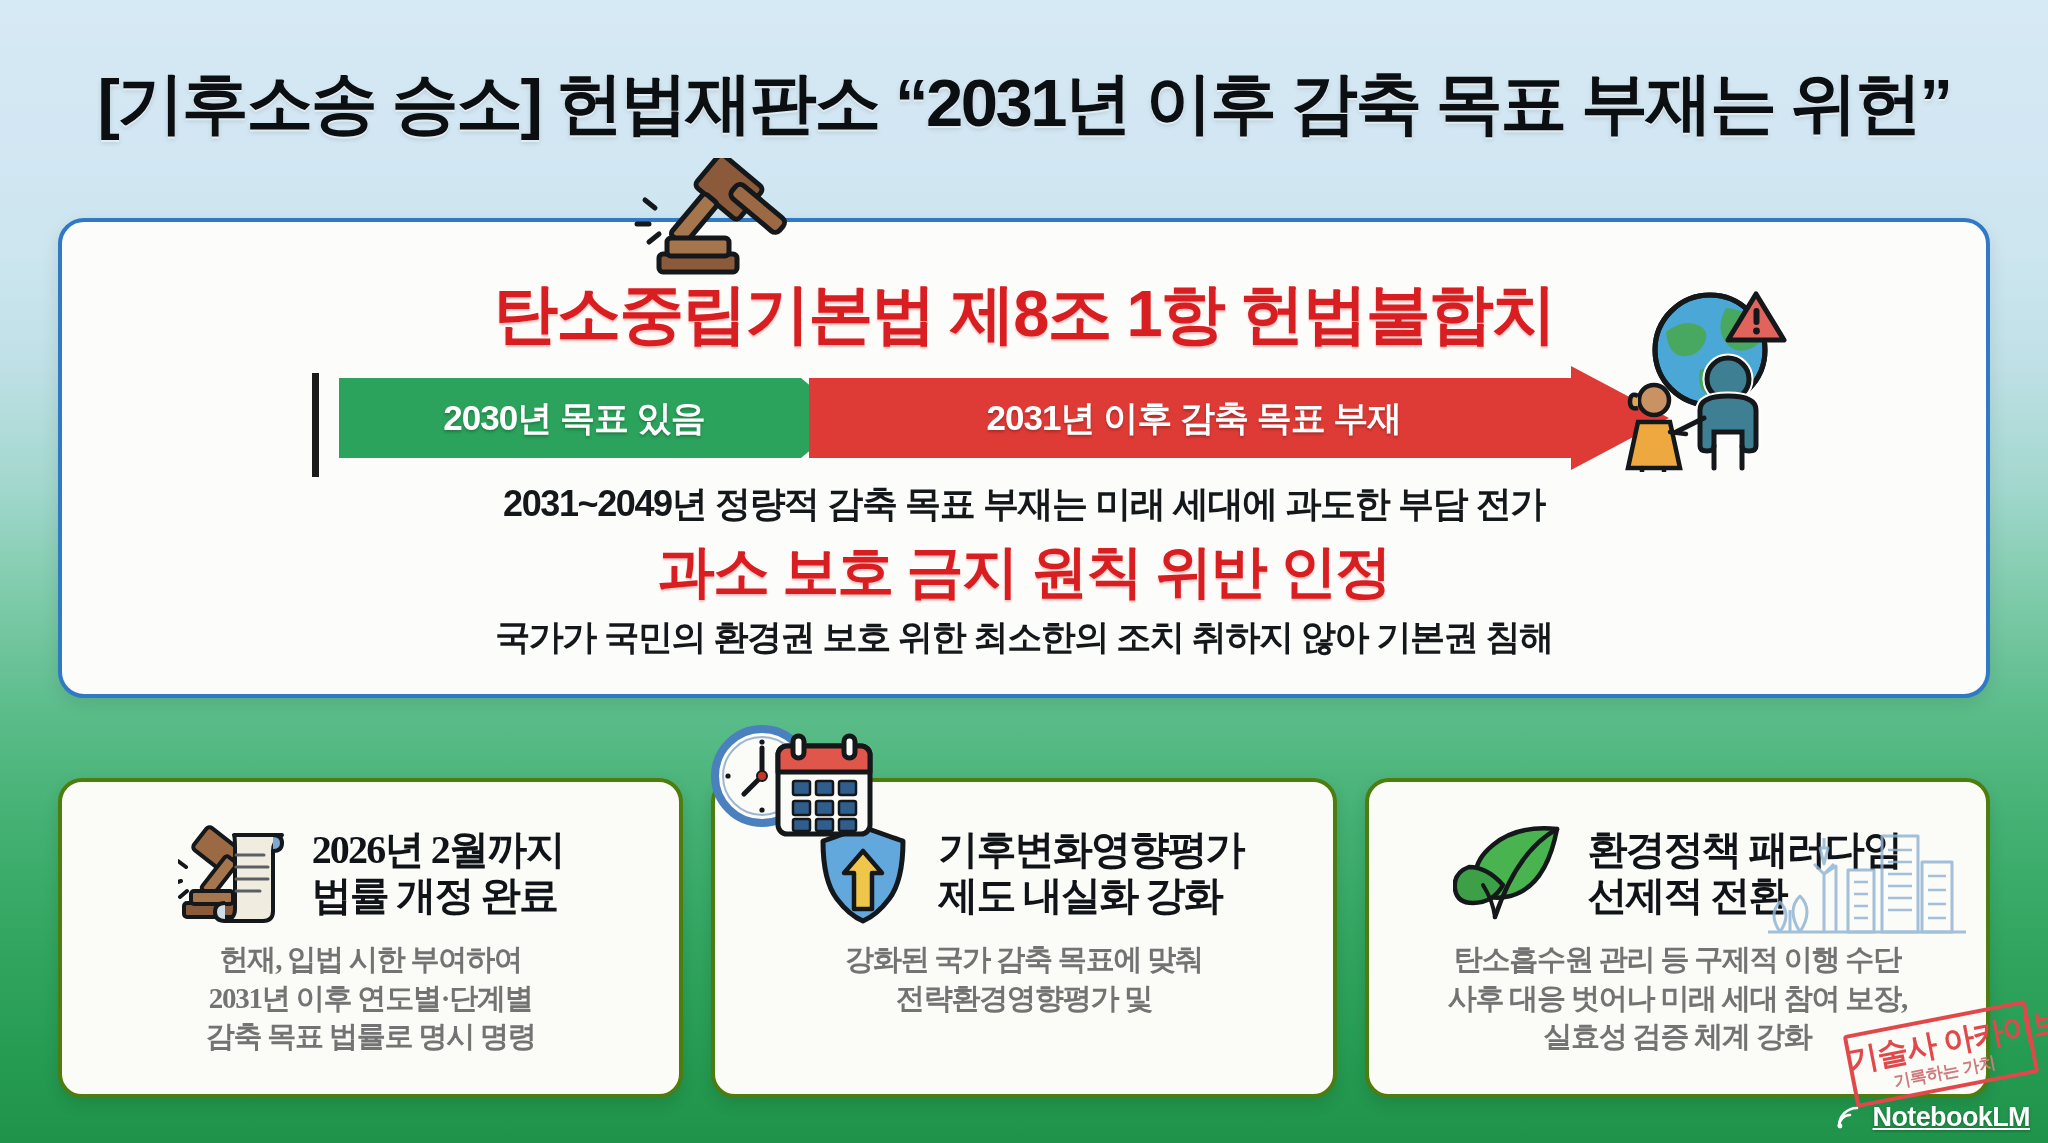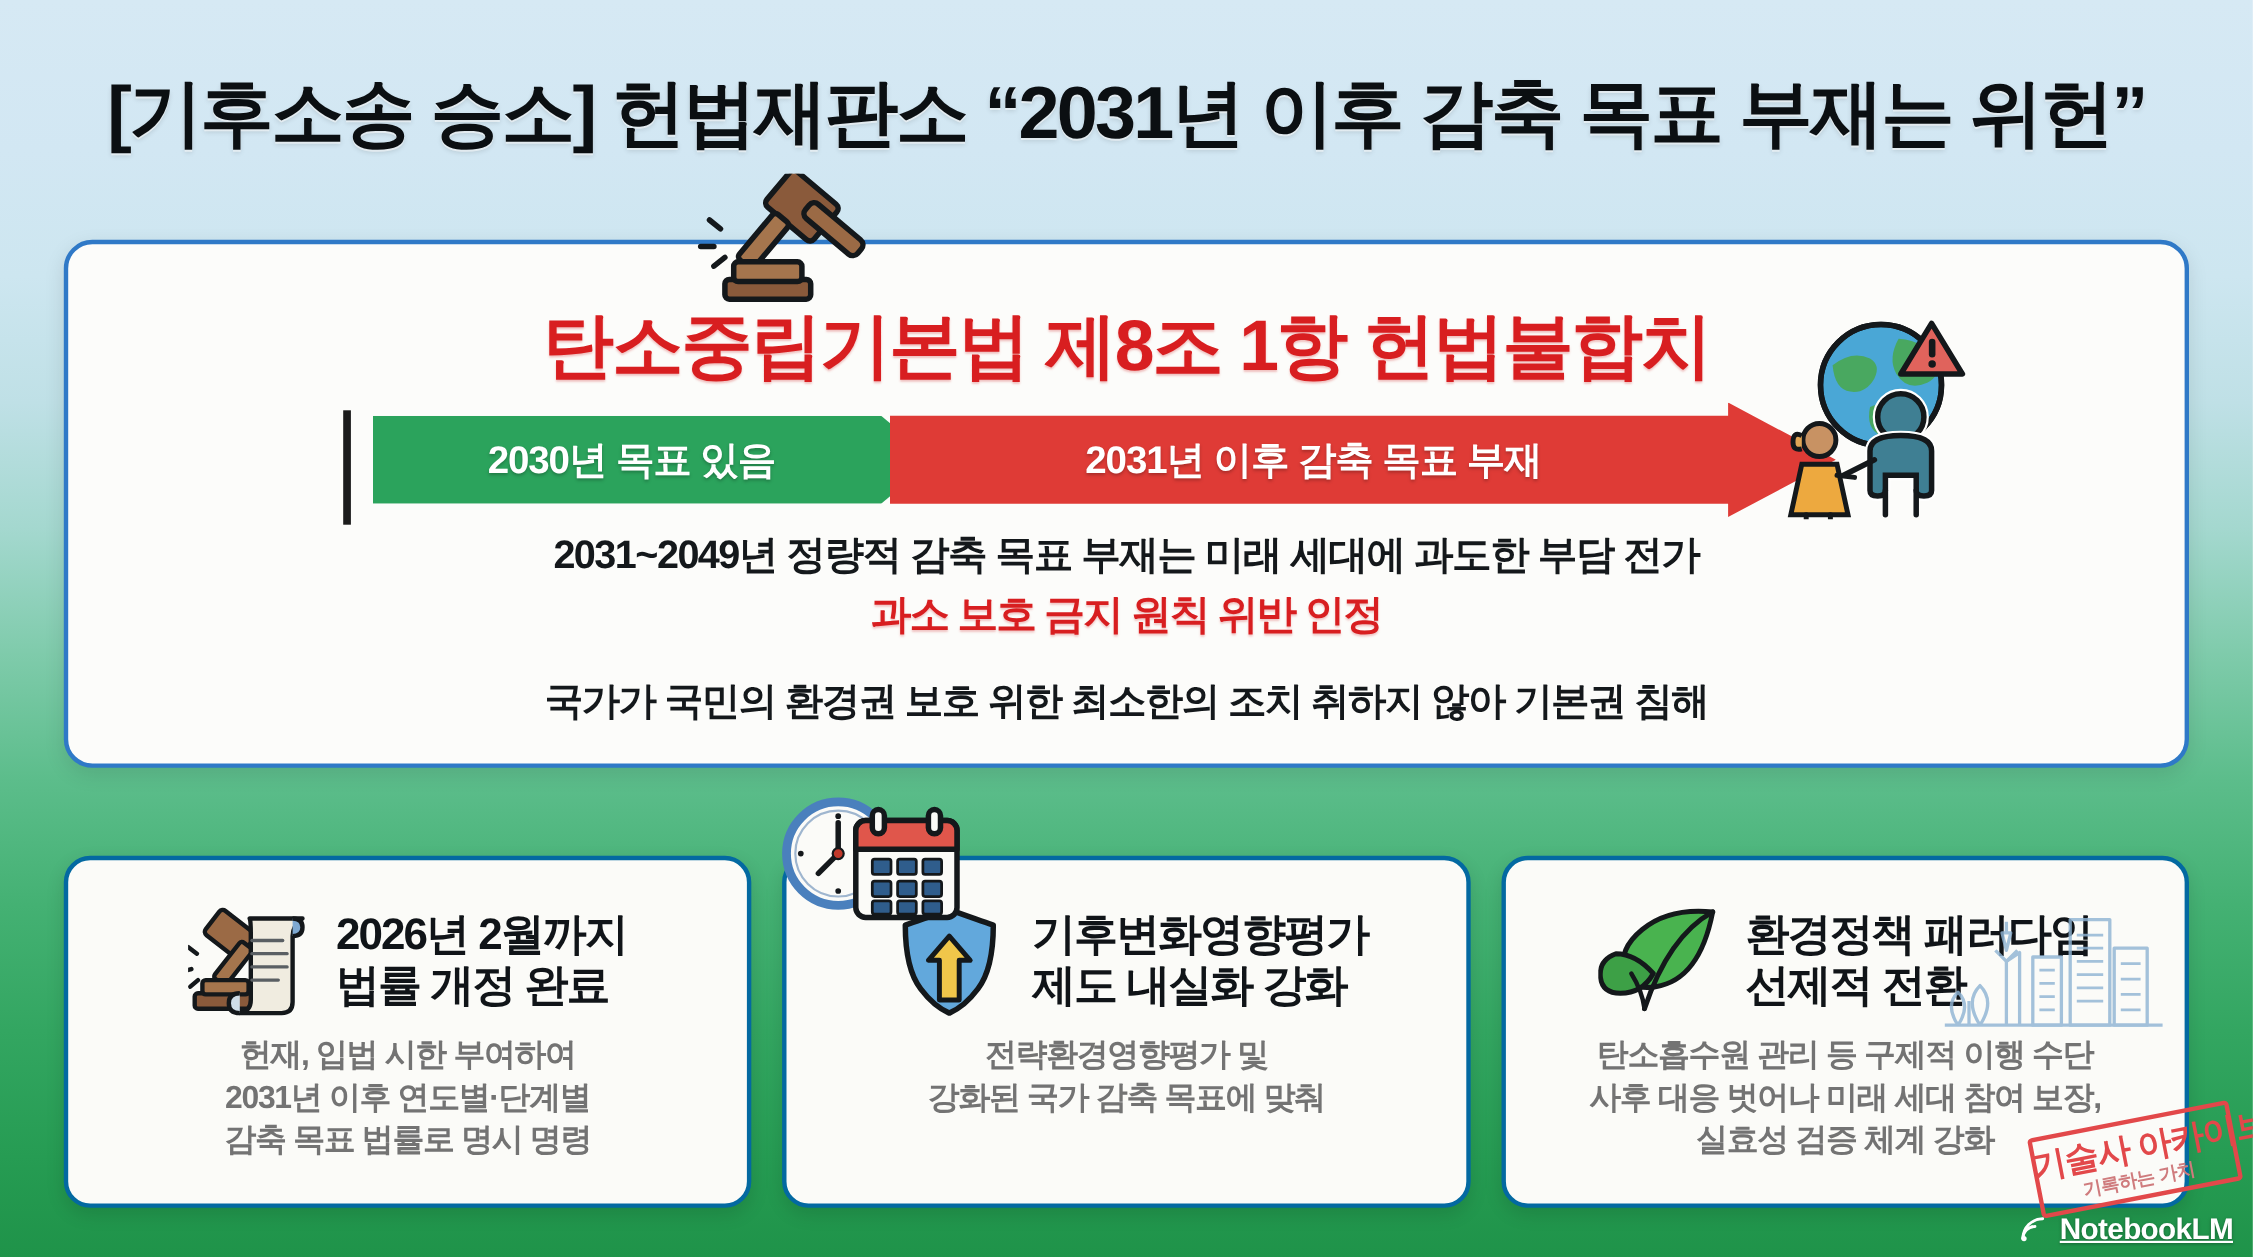--- a/index.html
+++ b/index.html
@@ -167,21 +167,21 @@
     letter-spacing: -1.4px;
     white-space: nowrap;
   }
 
   .card-headline2 {
     position: absolute;
     left: 0;
     top: 312px;
     width: 100%;
     text-align: center;
-    font-size: 37px;
+    font-size: 57px;
     font-weight: 900;
     color: #d81e20;
     letter-spacing: -1.8px;
     white-space: nowrap;
     text-shadow: 0 2px 2px rgba(210,40,40,0.26);
   }
 
   .card-sub2 {
     position: absolute;
     left: 0;
@@ -211,25 +211,26 @@
     left: 58px;
     top: 778px;
     width: 1932px;
     height: 320px;
     display: flex;
     gap: 28px;
   }
   .bcard {
     flex: 1 1 0;
     background: #fbfbf8;
-    border: 4px solid #0369a1;
+    border: 4px solid #4d7c0f;
     border-radius: 24px;
     position: relative;
     overflow: hidden;
     box-shadow: 0 6px 16px rgba(0,0,0,0.12);
+    font-family: Liberation Serif, serif;
   }
   .bcard-head {
     display: flex;
     align-items: center;
     justify-content: center;
     gap: 16px;
     padding: 36px 18px 0 18px;
     height: 146px;
   }
   .bcard-icon {
@@ -471,22 +472,22 @@
       <svg class="bcard-icon" viewBox="0 0 118 104">
         <path d="M59 6 q28 10 40 14 q0 40 -14 58 q-12 16 -26 22 q-14 -6 -26 -22 q-14 -18 -14 -58 q12 -4 40 -14 z" fill="#62a8dc" stroke="#14181b" stroke-width="5" stroke-linejoin="round"></path>
         <path d="M59 30 L78 52 L68 52 L68 88 L50 88 L50 52 L40 52 Z" fill="#f0c64a" stroke="#14181b" stroke-width="4.5" stroke-linejoin="round"></path>
       </svg>
       <div class="bcard-title">
         <div>기후변화영향평가</div>
         <div>제도 내실화 강화</div>
       </div>
     </div>
     <div class="bcard-body">
+      <div>강화된 국가 감축 목표에 맞춰</div>
       <div>전략환경영향평가 및</div>
-      <div>강화된 국가 감축 목표에 맞춰</div>
     </div>
   </div>
 
   <div class="bcard">
     <svg class="city-deco" viewBox="0 0 210 122">
       <g stroke="#8fb4d4" stroke-width="3" fill="none" stroke-linejoin="round">
         <rect x="120" y="16" width="36" height="96"></rect>
         <rect x="160" y="42" width="30" height="70"></rect>
         <rect x="86" y="50" width="26" height="62"></rect>
         <path d="M62 54 l0 58 M62 54 l12 -8 l0 66"></path>

